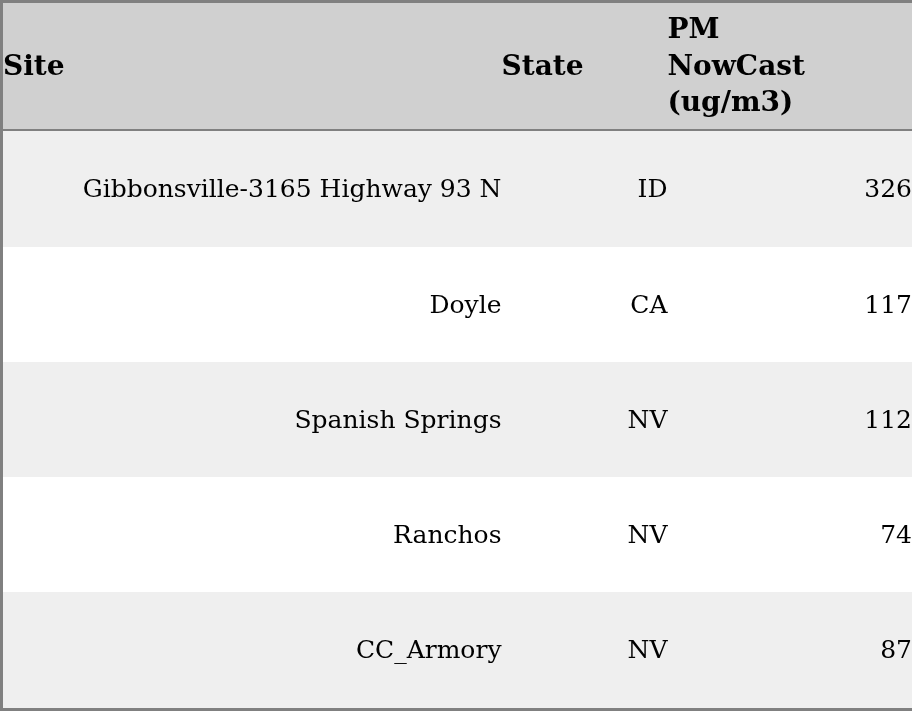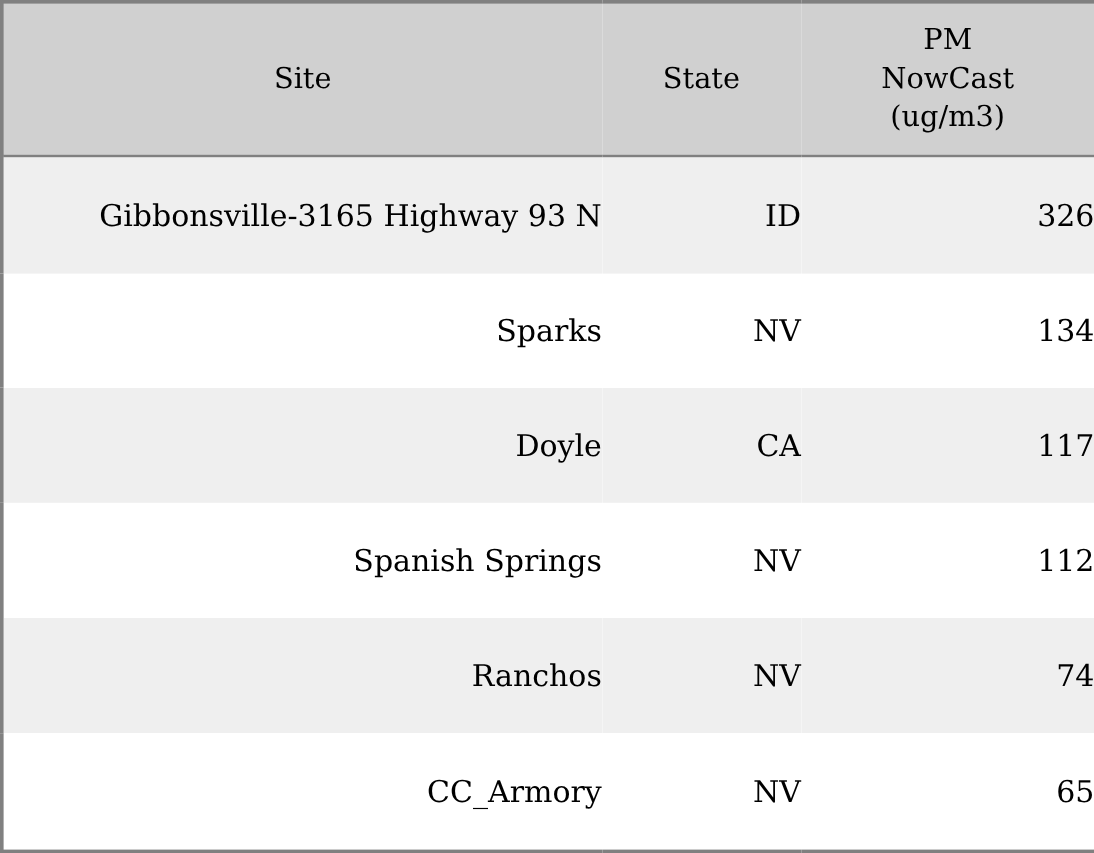--- a/index.html
+++ b/index.html
@@ -21,24 +21,24 @@
     font-family: "DejaVu Serif", "Liberation Serif", serif;
     color: var(--text, #000000);
   }
   col.col-site  { width: 500px; }
   col.col-state { width: 166px; }
   col.col-pm    { width: 246px; }
 
   thead th {
     background: var(--header-bg, #d0d0d0);
     border-bottom: 2px solid var(--border, #808080);
-    font-weight: normal;
-    font-size: 24px;
+    font-weight: bold;
+    font-size: 28px;
     line-height: 1.32;
-    text-align: center;
+    text-align: left;
     vertical-align: middle;
     height: 126px;
     white-space: pre-line;
     padding: 0;
   }
   tbody td {
     text-align: right;
     vertical-align: middle;
     font-size: 25px;
     height: 57px;
@@ -67,38 +67,33 @@
 (ug/m3)</th>
     </tr>
   </thead>
   <tbody>
     <tr>
       <td>Gibbonsville-3165 Highway 93 N</td>
       <td>ID</td>
       <td>326</td>
     </tr>
     <tr>
-      <td>Sparks</td>
-      <td>NV</td>
-      <td>134</td>
-    </tr>
-    <tr>
       <td>Doyle</td>
       <td>CA</td>
       <td>117</td>
     </tr>
     <tr>
       <td>Spanish Springs</td>
       <td>NV</td>
       <td>112</td>
     </tr>
     <tr>
       <td>Ranchos</td>
       <td>NV</td>
       <td>74</td>
     </tr>
     <tr>
       <td>CC_Armory</td>
       <td>NV</td>
-      <td>65</td>
+      <td>87</td>
     </tr>
   </tbody>
 </table>
 
 </body></html>

